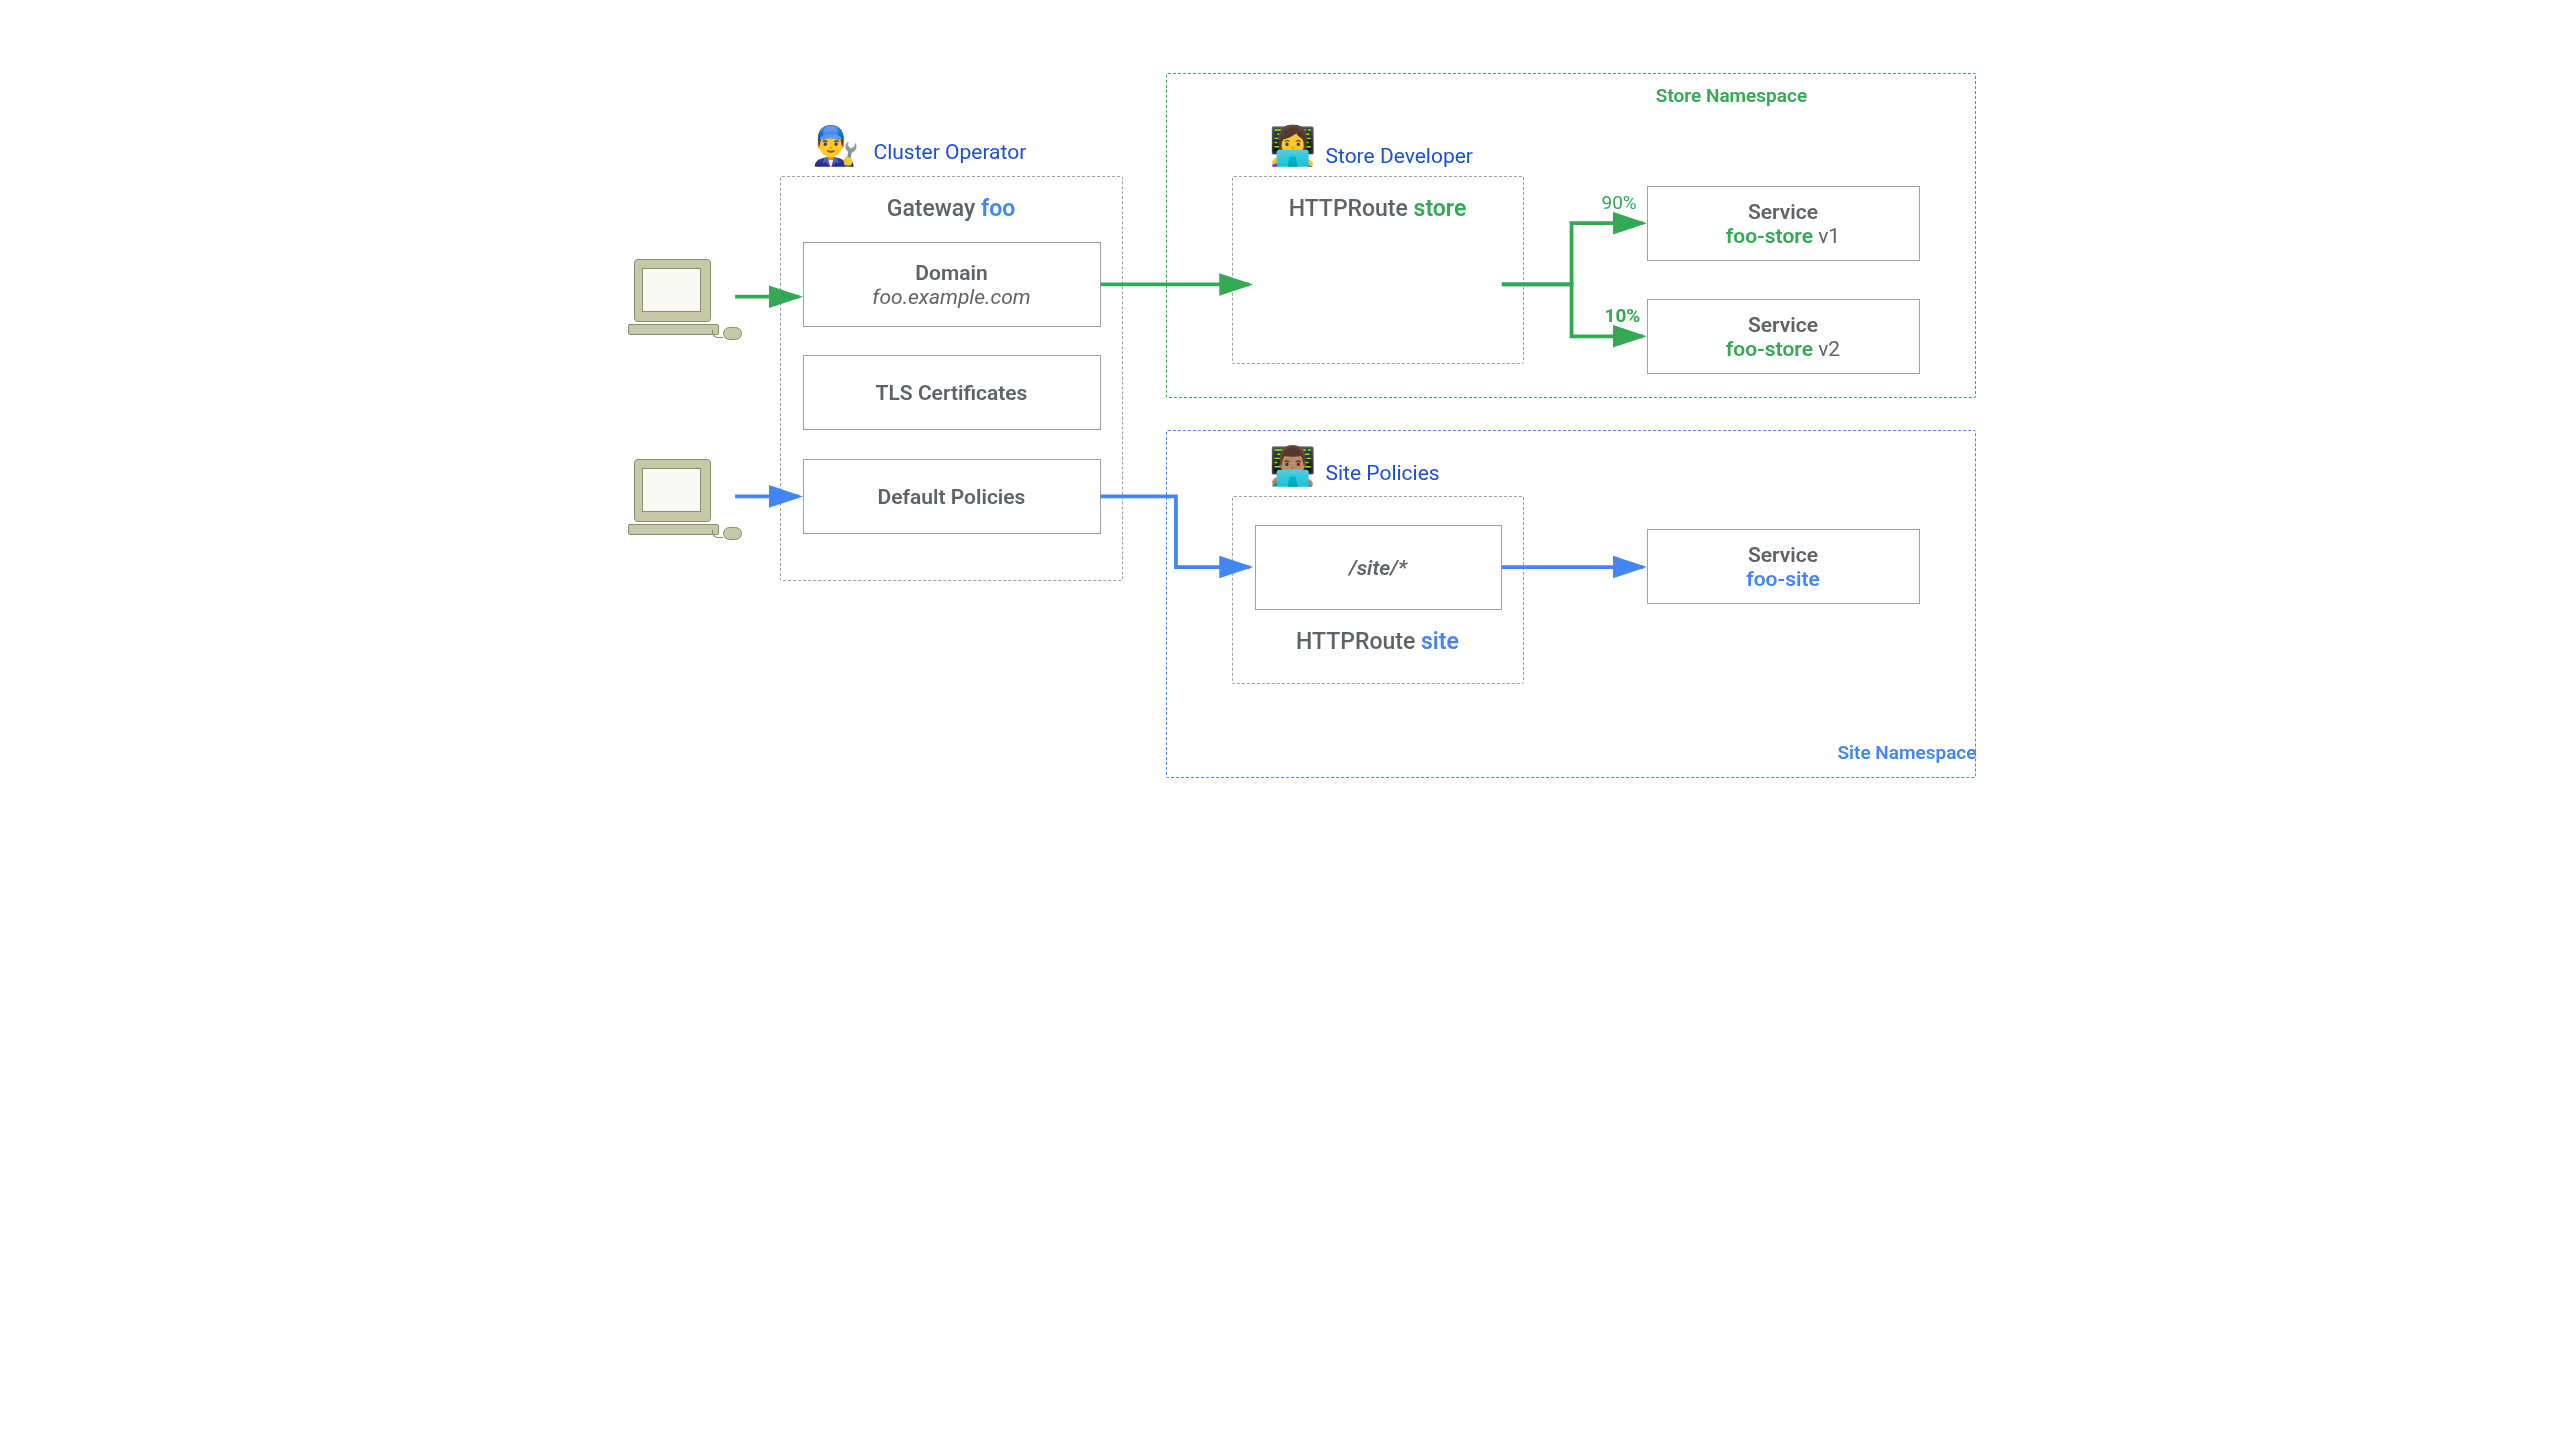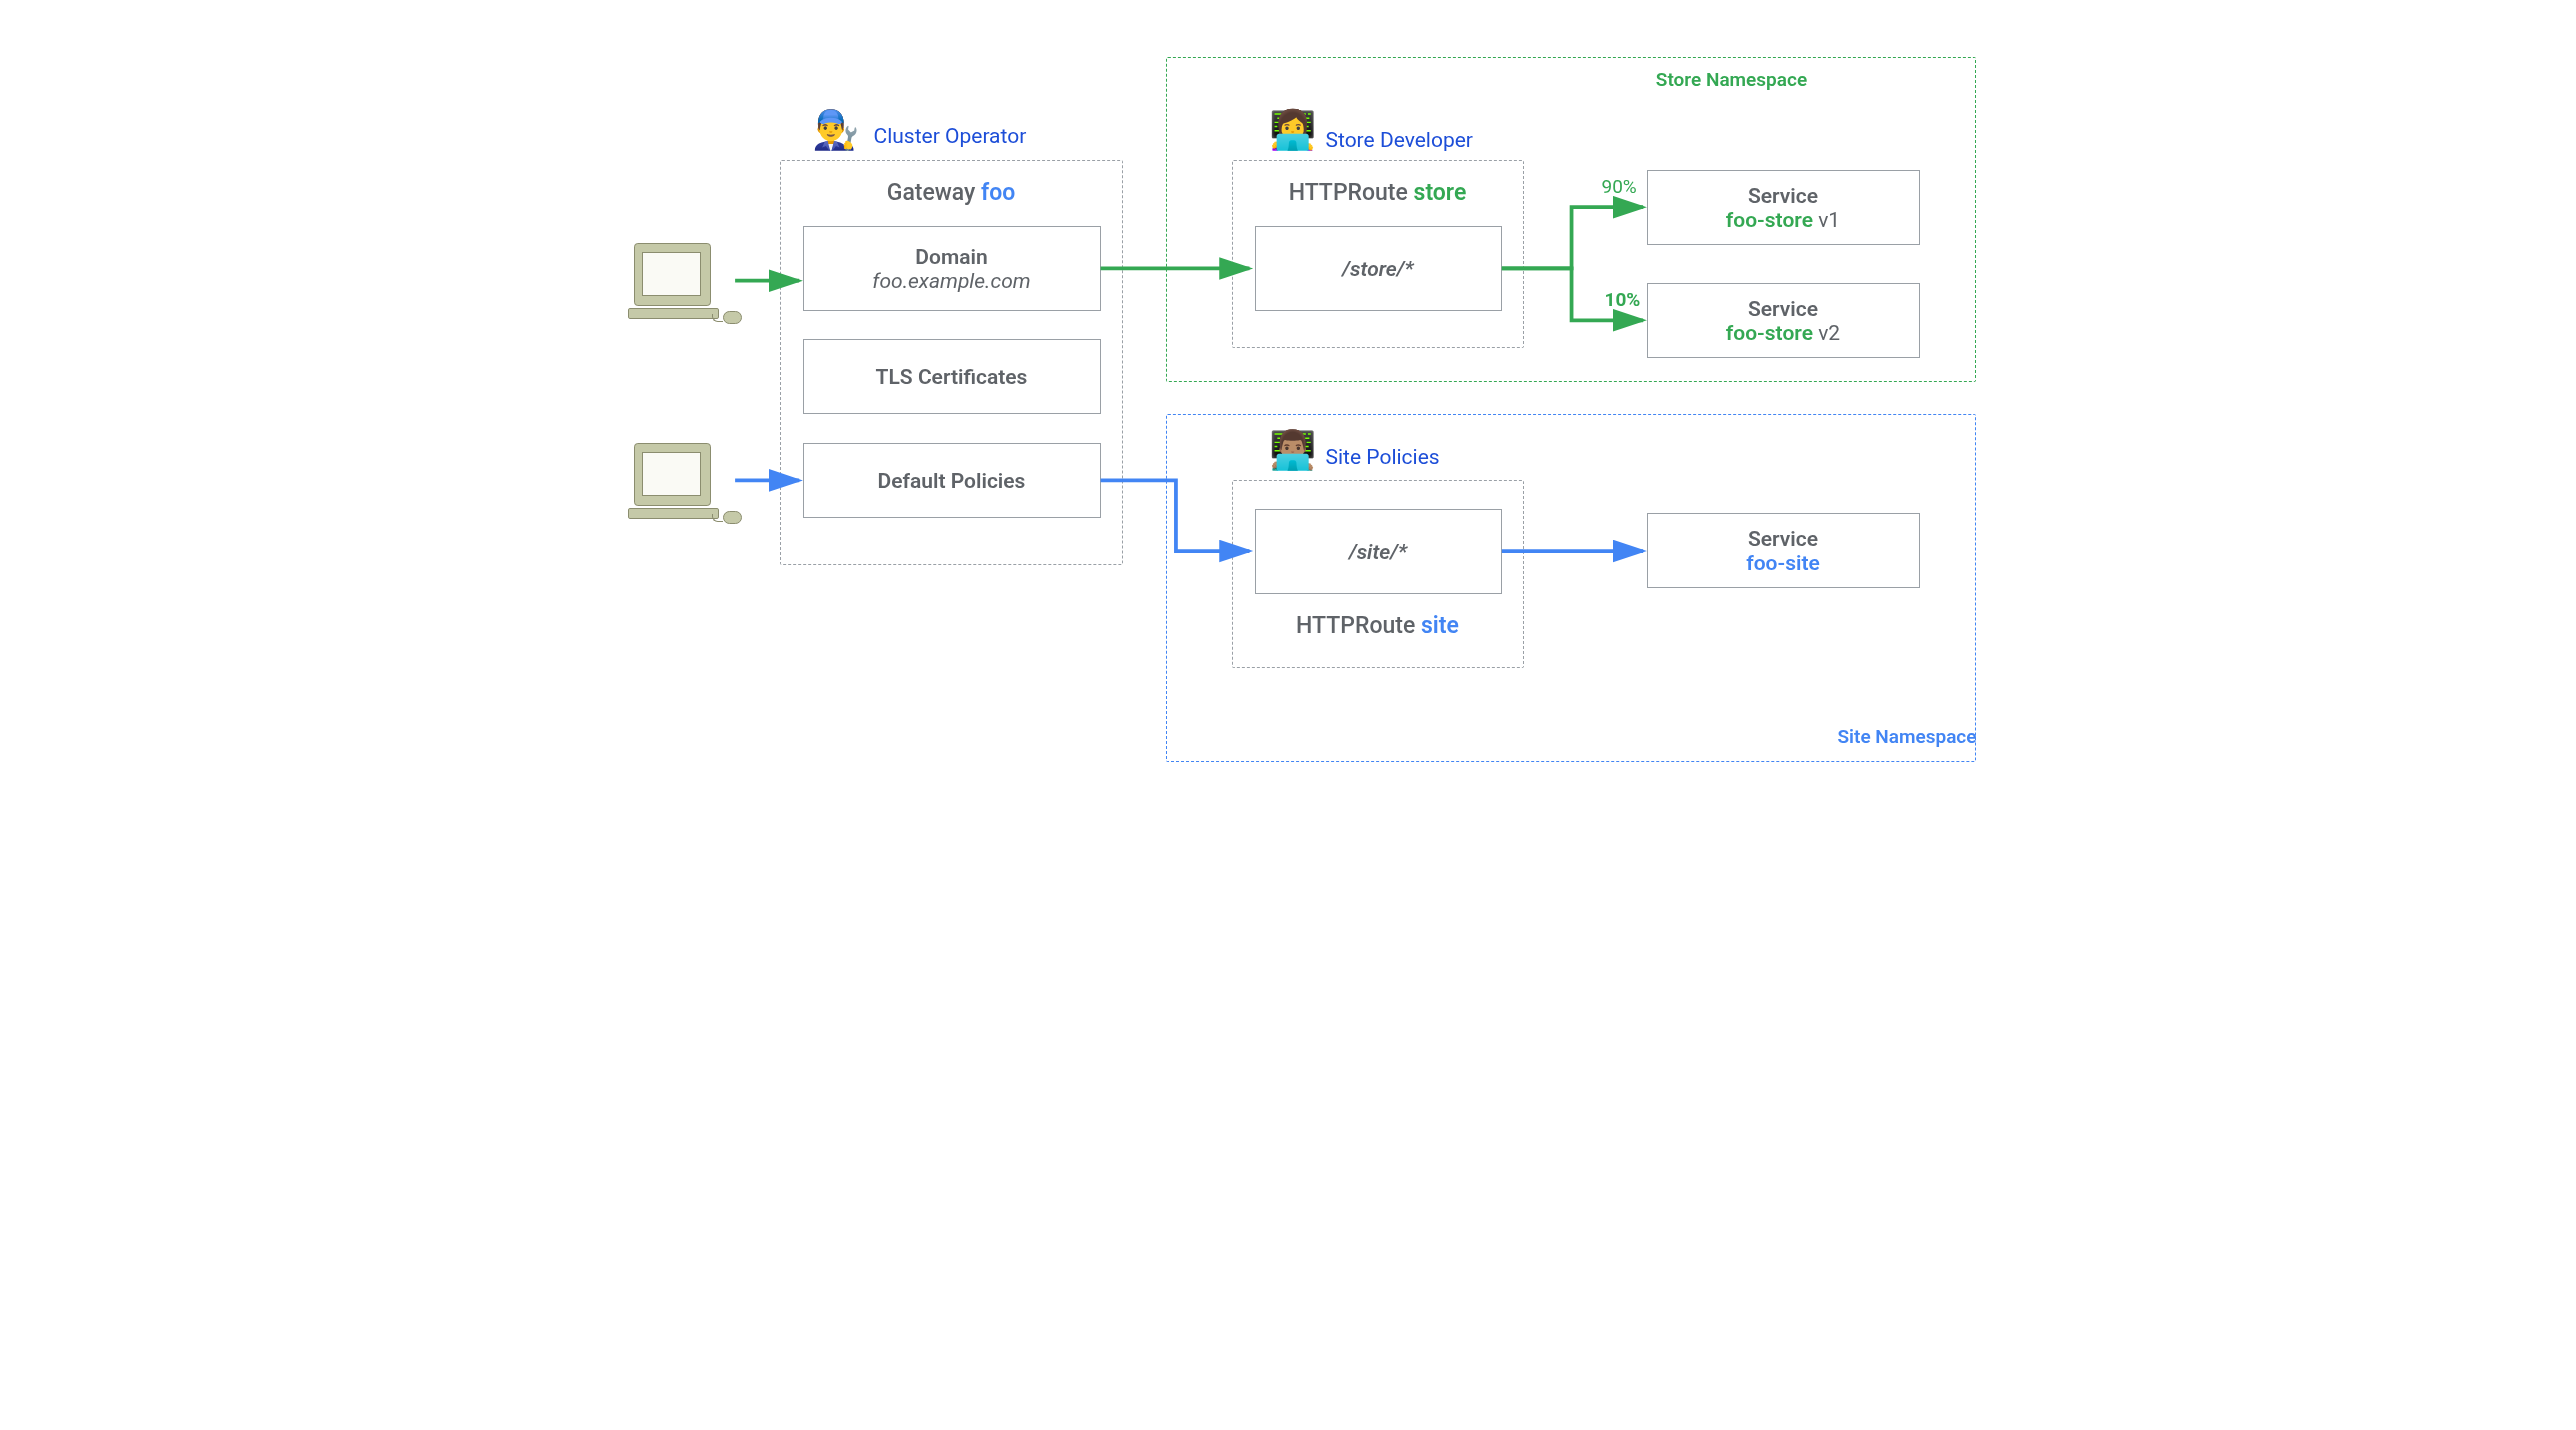--- a/index.html
+++ b/index.html
@@ -5,21 +5,21 @@
   body {
     margin: 0;
     font-family: -apple-system, BlinkMacSystemFont, "Segoe UI", Roboto, sans-serif;
     background: #fff;
     color: #5f6368;
   }
   .canvas {
     position: relative;
     width: 1431px;
     height: 795px;
-    margin: 0 auto;
+    margin: 16px auto;
   }
   .computer {
     position: absolute;
     width: 113px;
     height: 94px;
   }
   .monitor {
     position: absolute;
     width: 75px;
     height: 61px;
@@ -173,23 +173,20 @@
     <div class="gray bold">Default Policies</div>
   </div>
 
   <div class="avatar" style="left:697px; top:111px;">👩‍💻</div>
   <div class="avatar-label" style="left:753px; top:128px;">Store Developer</div>
 
   <div class="dashed-box" style="left:659px; top:160px; width:292px; height:188px;"></div>
   <div class="title-row gray" style="left:659px; top:179px; width:292px;">
     <span>HTTPRoute</span>
     <span class="green bold">store</span>
-  </div>
-  <div class="solid-box italic gray bold" style="left:682px; top:226px; width:247px; height:85px;">
-    <span>/store/*</span>
   </div>
 
   <div class="solid-box" style="left:1074px; top:170px; width:273px; height:75px;">
     <div class="gray bold">Service</div>
     <div>
       <span class="green bold">foo-store</span>
       <span class="gray">v1</span>
     </div>
   </div>
   <div class="solid-box" style="left:1074px; top:283px; width:273px; height:75px;">

